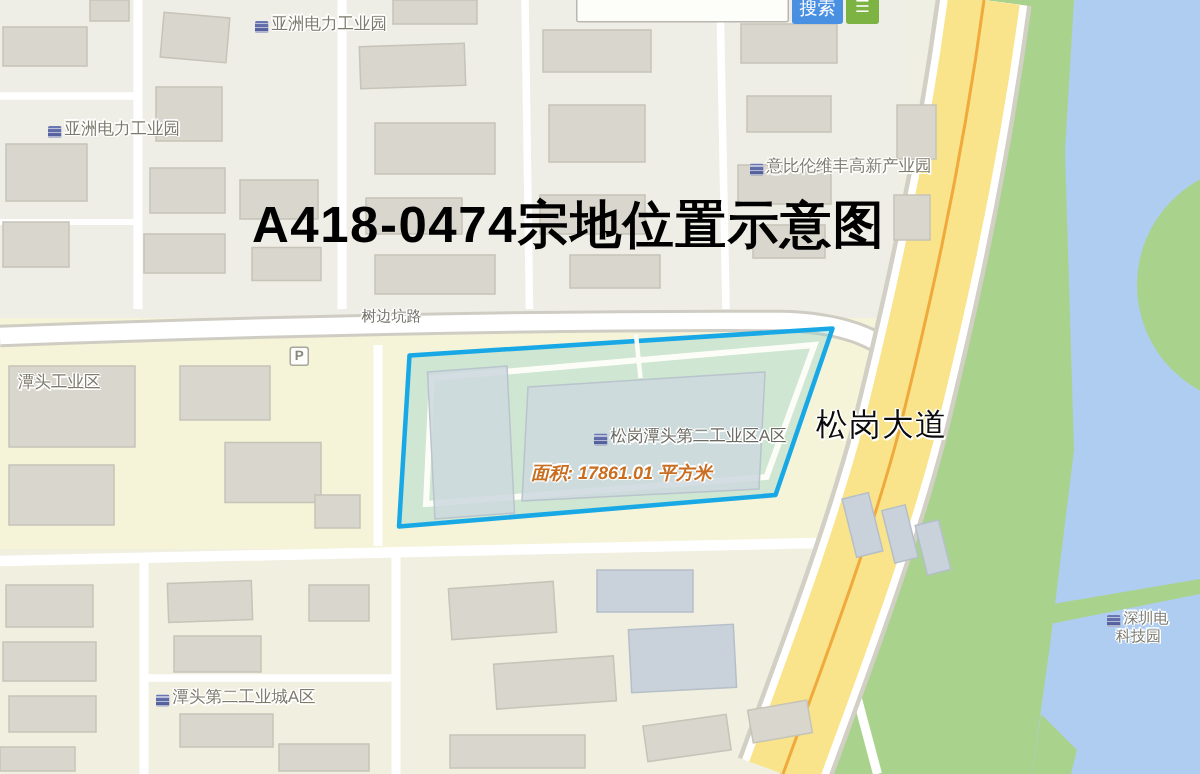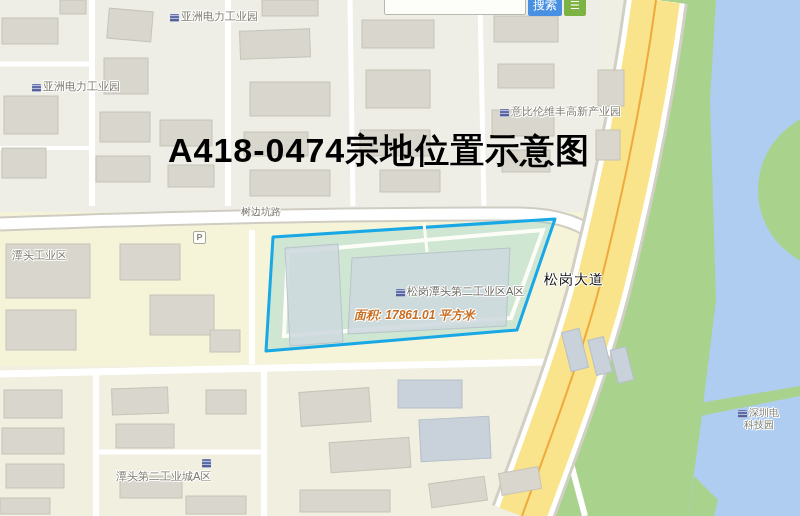--- a/index.html
+++ b/index.html
@@ -12,21 +12,21 @@
   
   .lbl{position:absolute;white-space:nowrap;line-height:1.1;
        text-shadow:-1px 0 #fff,1px 0 #fff,0 -1px #fff,0 1px #fff,1px 1px #fff,-1px -1px #fff;}
   .poi{font-size:11px;color:#7d7b6e;display:flex;align-items:flex-end;gap:2px;}
   .poi-icon{display:inline-block;width:9px;height:8px;flex:0 0 9px;
      background:linear-gradient(180deg,#6d79b5,#4d5a96);
      background-image:repeating-linear-gradient(0deg,rgba(255,255,255,.55) 0 1px,rgba(0,0,0,0) 1px 3px),
                       linear-gradient(180deg,#6d79b5,#4d5a96);
      border-radius:1px;}
   .road-label{font-size:10px;color:#74726a;}
-  .avenue-label{font-size:14px;color:#0b0b0b;font-weight:500;letter-spacing:1px;text-align:right;}
+  .avenue-label{font-size:21px;color:#0b0b0b;font-weight:500;letter-spacing:1px;text-align:right;}
   .map-title{font-size:34px;font-weight:600;color:#000;letter-spacing:1px;
              text-shadow:none;text-align:center;}
   .area-label{font-size:12px;font-weight:700;font-style:italic;color:#c96d20;}
   .dark{color:#6b6960;}
   
   .parking{position:absolute;width:11px;height:11px;background:#fdfdfb;border:1px solid #a9a79c;
            border-radius:2px;font-size:9px;font-weight:700;color:#8a887c;text-align:center;
            line-height:11px;}
   
   .search-wrap{position:absolute;top:-5px;left:384px;display:flex;gap:2px;z-index:30;}
@@ -184,21 +184,21 @@
 
   <div class="lbl poi" style="left:0px;top:249px;margin-left:12px;">
     <span>潭头工业区</span>
   </div>
 
   <div class="lbl poi dark" style="left:396px;top:285px;">
     <span class="poi-icon"></span>
     <span>松岗潭头第二工业区A区</span>
   </div>
 
-  <div class="lbl poi" style="left:116px;top:459px;flex-direction:column;">
+  <div class="lbl poi" style="left:104px;top:459px;">
     <span class="poi-icon"></span>
     <span>潭头第二工业城A区</span>
   </div>
 
   <div class="lbl poi" style="left:738px;top:407px;font-size:10px;">
     <span class="poi-icon"></span>
     <span>深圳电</span>
   </div>
   <div class="lbl poi" style="left:744px;top:419px;font-size:10px;">
     <span>科技园</span>

